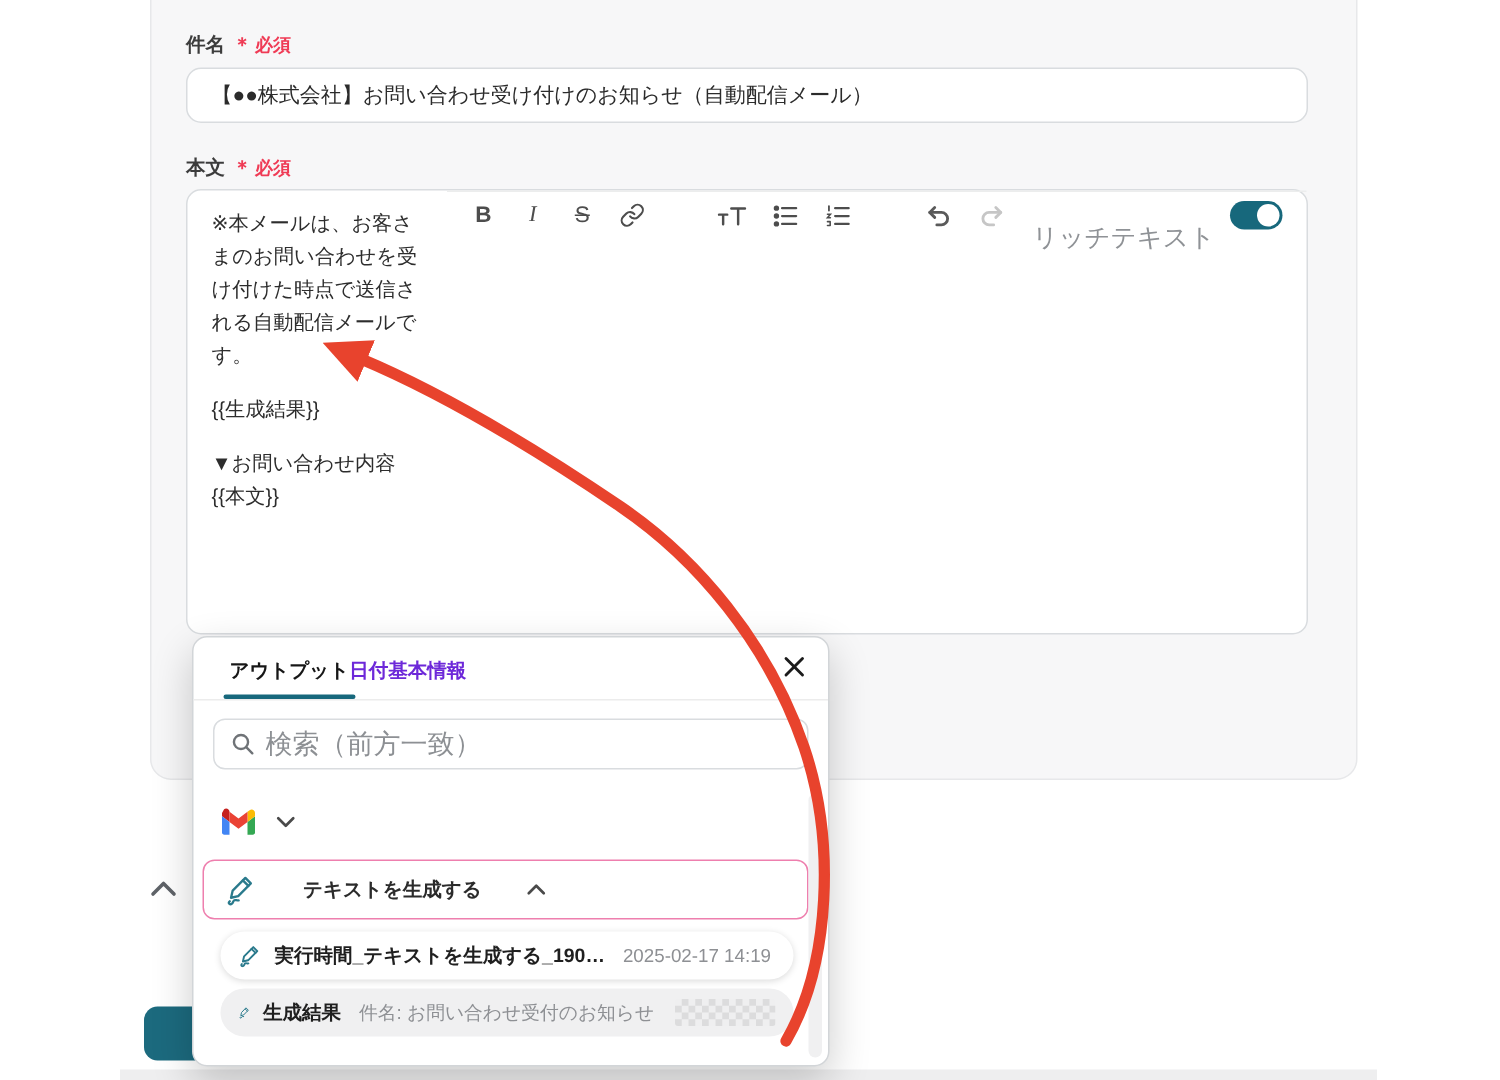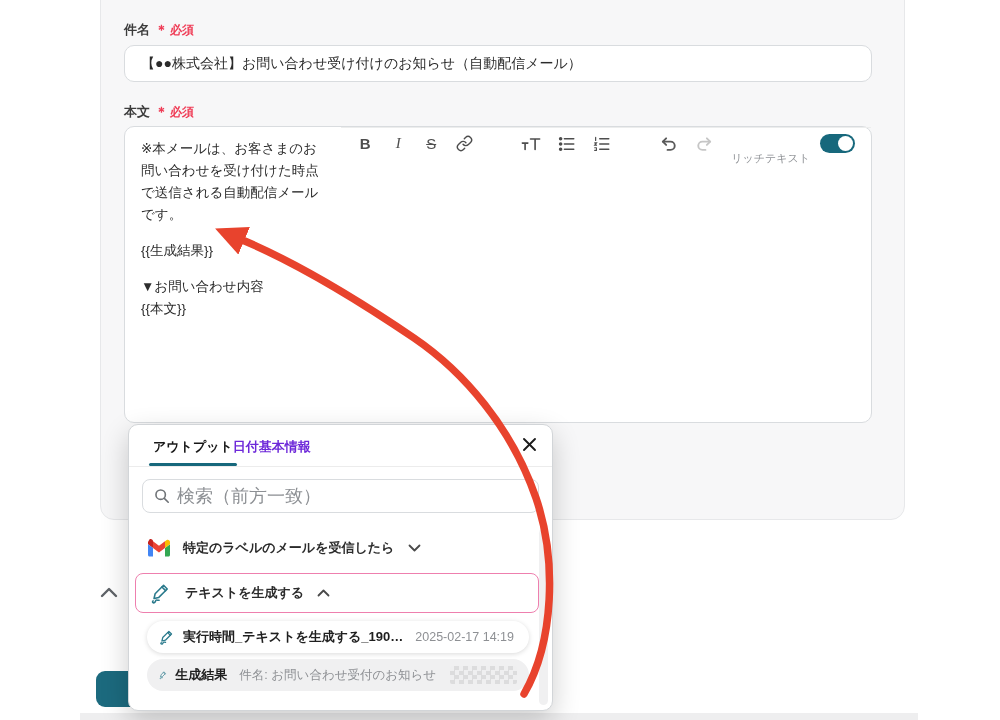--- a/index.html
+++ b/index.html
@@ -27,21 +27,21 @@
   .editor-toolbar { height:32px; border-top:1px solid #eceded; display:flex; align-items:center;
                     padding:0 16px; gap:17px; color:#4d4d4d; }
   .tb-btn { display:flex; align-items:center; justify-content:center; min-width:16px; height:20px;
             font-size:15px; cursor:pointer; color:#4d4d4d; background:none; border:none;
             font-family:"Liberation Serif","DejaVu Serif",serif; }
   .tb-bold { font-weight:bold; font-family:"Liberation Sans",sans-serif; }
   .tb-italic { font-style:italic; }
   .tb-strike { text-decoration:line-through; font-family:"Liberation Sans",sans-serif; }
   .tb-gap { width:14px; }
   .tb-right { margin-left:auto; display:flex; align-items:center; gap:10px; }
-  .richtext-label { font-size:11px; color:#8f9296;margin-top:29px; }
+  .richtext-label { font-size:17px; color:#8f9296;margin-top:29px; }
   .toggle { width:35px; height:19px; border-radius:10px; background:#17687c; position:relative; cursor:pointer; }
   .toggle-knob { position:absolute; right:2px; top:2px; width:15px; height:15px; border-radius:50%; background:#fff; }
 
   
   .save-btn { position:absolute; left:96px; top:671px; width:58px; height:36px;
               background:#1c6a7e; border:none; border-radius:9px; z-index:5; cursor:pointer; }
 
   
   .collapse-chevron { position:absolute; left:100px; top:587px; z-index:4; cursor:pointer;
                       background:none; border:none; }
@@ -60,21 +60,21 @@
   .close-btn { position:absolute; right:15px; top:12px; background:none; border:none; cursor:pointer; }
   .search-box { margin:12px 13px 0 13px; height:34px; border:1px solid #d9dcdf; border-radius:8px;
                 display:flex; align-items:center; padding:0 11px; gap:7px; background:#fff; }
   .search-input { flex:1; border:none; outline:none; font-size:18px; color:#444; background:transparent;
                   font-family:"Liberation Sans","DejaVu Sans",sans-serif; }
   .search-input::placeholder { color:#8d9094; }
   .trigger-row { display:flex; align-items:center; gap:13px; height:36px; margin:17px 13px 0 19px; cursor:pointer; }
   .trigger-label { font-size:13px; font-weight:bold; color:#2b2b2b; }
   .trigger-row .chev { margin-left:1px; }
   .pink-row { margin:7px 13px 0 6px; height:40px; border:1.6px solid #ee7fae; border-radius:8px;
-              display:flex; align-items:center; gap:13px; padding:0 0 0 14px; cursor:pointer; background:#fff; }
+              display:flex; align-items:center; gap:30px; padding:0 0 0 14px; cursor:pointer; background:#fff; }
   .pill { margin:8px 0 0 18px; width:382px; height:32px; border-radius:16px; display:flex;
           align-items:center; gap:8px; padding:0 12px; cursor:pointer; }
   .pill-1 { background:#fff; box-shadow:0 1px 5px rgba(0,0,0,.15); }
   .pill-2 { background:#f0f0f1; margin-top:6px;justify-content:space-between; }
   .pill-name { font-size:13px; font-weight:bold; color:#1f1f1f; white-space:nowrap; }
   .pill-value { font-size:12.5px; color:#8e9094; white-space:nowrap; margin-left:4px; }
   .redaction { height:18px; width:128px; margin-left:6px; border-radius:2px;
                background:repeating-conic-gradient(#dcdcdd 0% 25%, #efeff0 0% 50%);
                background-size:9px 9px; }
   .scroll-track { position:absolute; right:4px; top:104px; width:9px; height:176px;
@@ -201,21 +201,20 @@
     </div>
 
     <div class="trigger-row">
       <svg class="icon" width="22" height="22" viewBox="0 0 24 24">
         <path fill="#c5221f" d="M0 5.455v2.454L5.455 12V4.636C5.455 2.613 3.145 1.458 1.527 2.672z"></path>
         <path fill="#4285f4" d="M1.636 21.273h3.819V12L0 7.909v11.727c0 .904.732 1.637 1.636 1.637z"></path>
         <path fill="#34a853" d="M18.545 21.273h3.819c.904 0 1.636-.733 1.636-1.637V7.909L18.545 12z"></path>
         <path fill="#fbbc04" d="M18.545 4.636V12L24 7.909V5.455c0-2.023-2.309-3.178-3.927-1.964z"></path>
         <path fill="#ea4335" d="M5.455 12V4.636L12 9.545l6.545-4.909V12L12 16.909z"></path>
       </svg>
-      <span class="trigger-label">特定のラベルのメールを受信したら</span>
       <svg class="icon chev" width="13" height="8" viewBox="0 0 13 8" fill="none" stroke="#4a4a4a" stroke-width="1.8" stroke-linecap="round" stroke-linejoin="round">
           <polyline points="1.5,1.5 6.5,6.5 11.5,1.5"></polyline>
         </svg>
     </div>
 
     <div class="pink-row">
       <svg class="icon" width="22" height="22" viewBox="0 0 24 24" fill="none" stroke="#2a7a8c" stroke-width="1.7" stroke-linecap="round" stroke-linejoin="round">
         <path d="M14.8 3.6l4 4L9.6 16.8l-5.2 1.2 1.2-5.2z"></path>
           <path d="M13 5.4l4 4"></path>
         <path d="M3.4 20.6c-1.6 1.2.2 2.8 1.7 1.7 1.2-.9.6-2.4 2-2.6 1-.2 1.6.5 2.8.2"></path>

